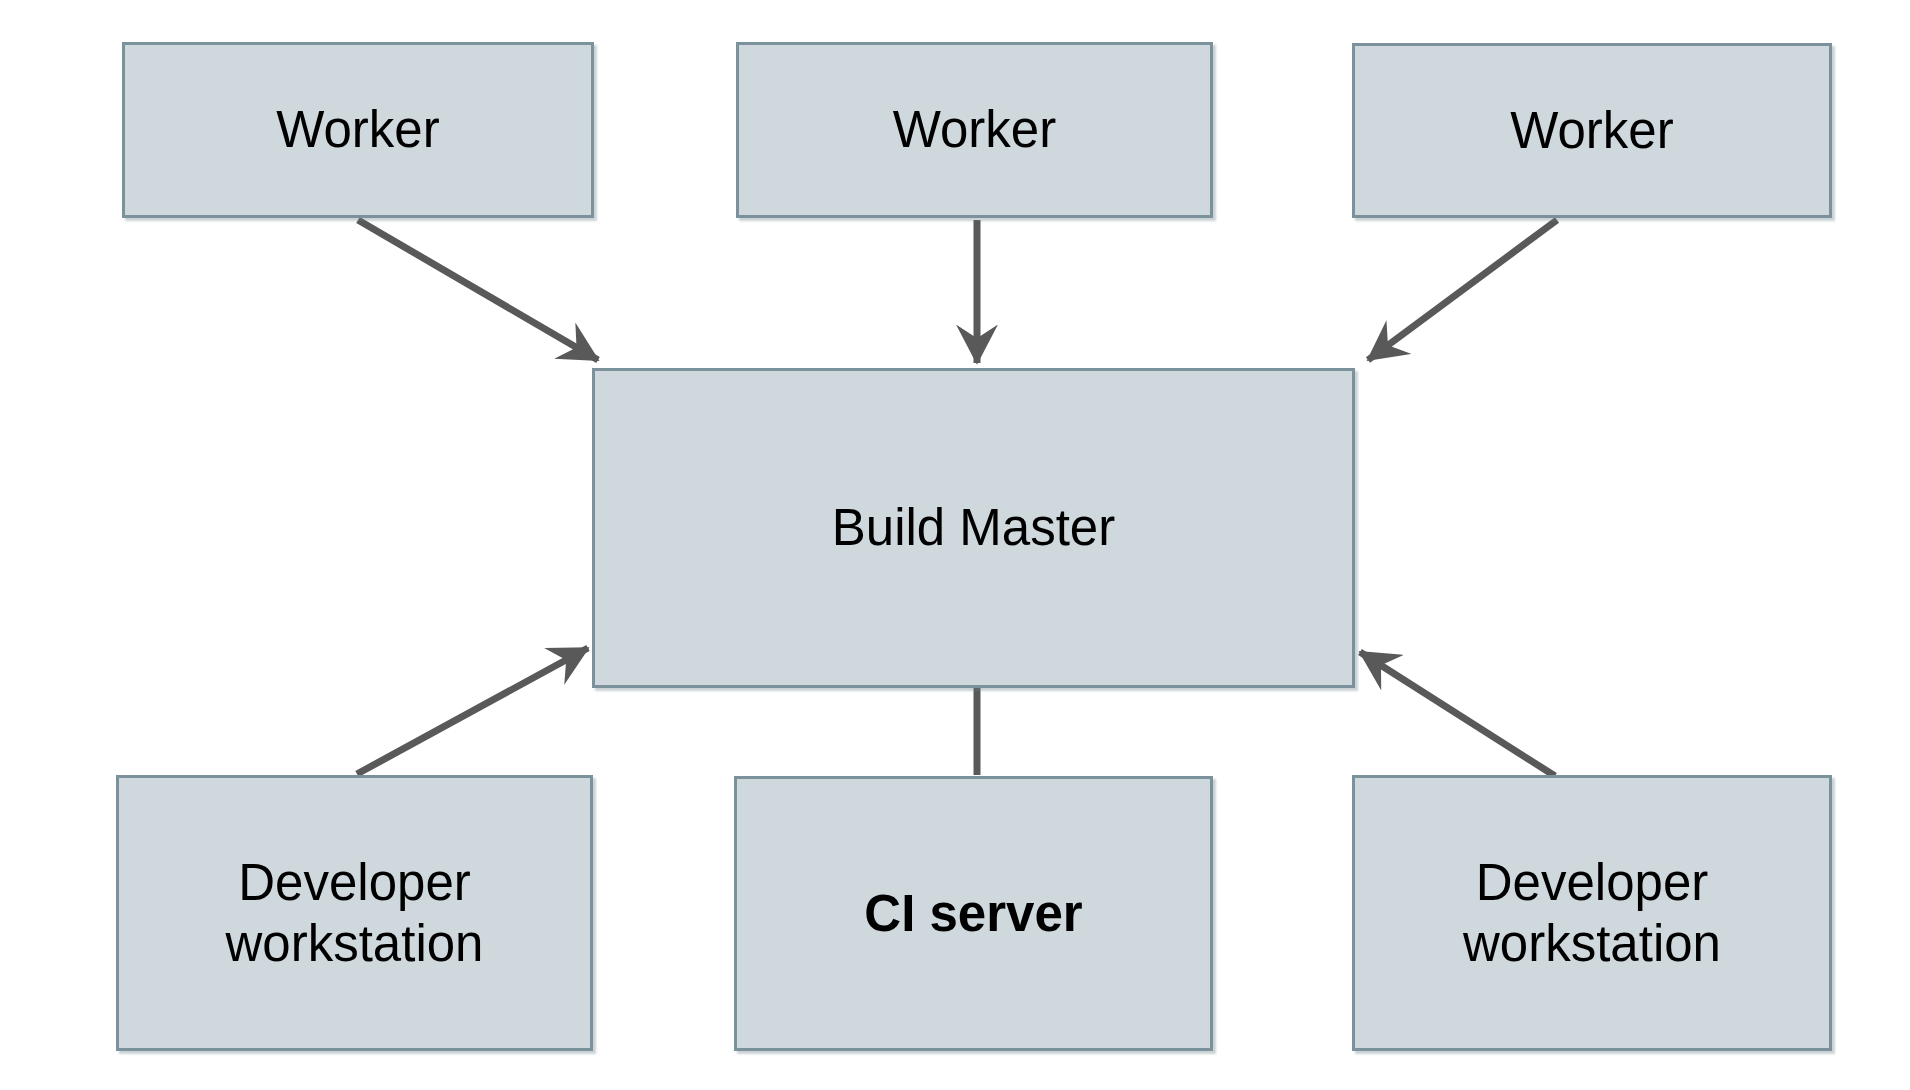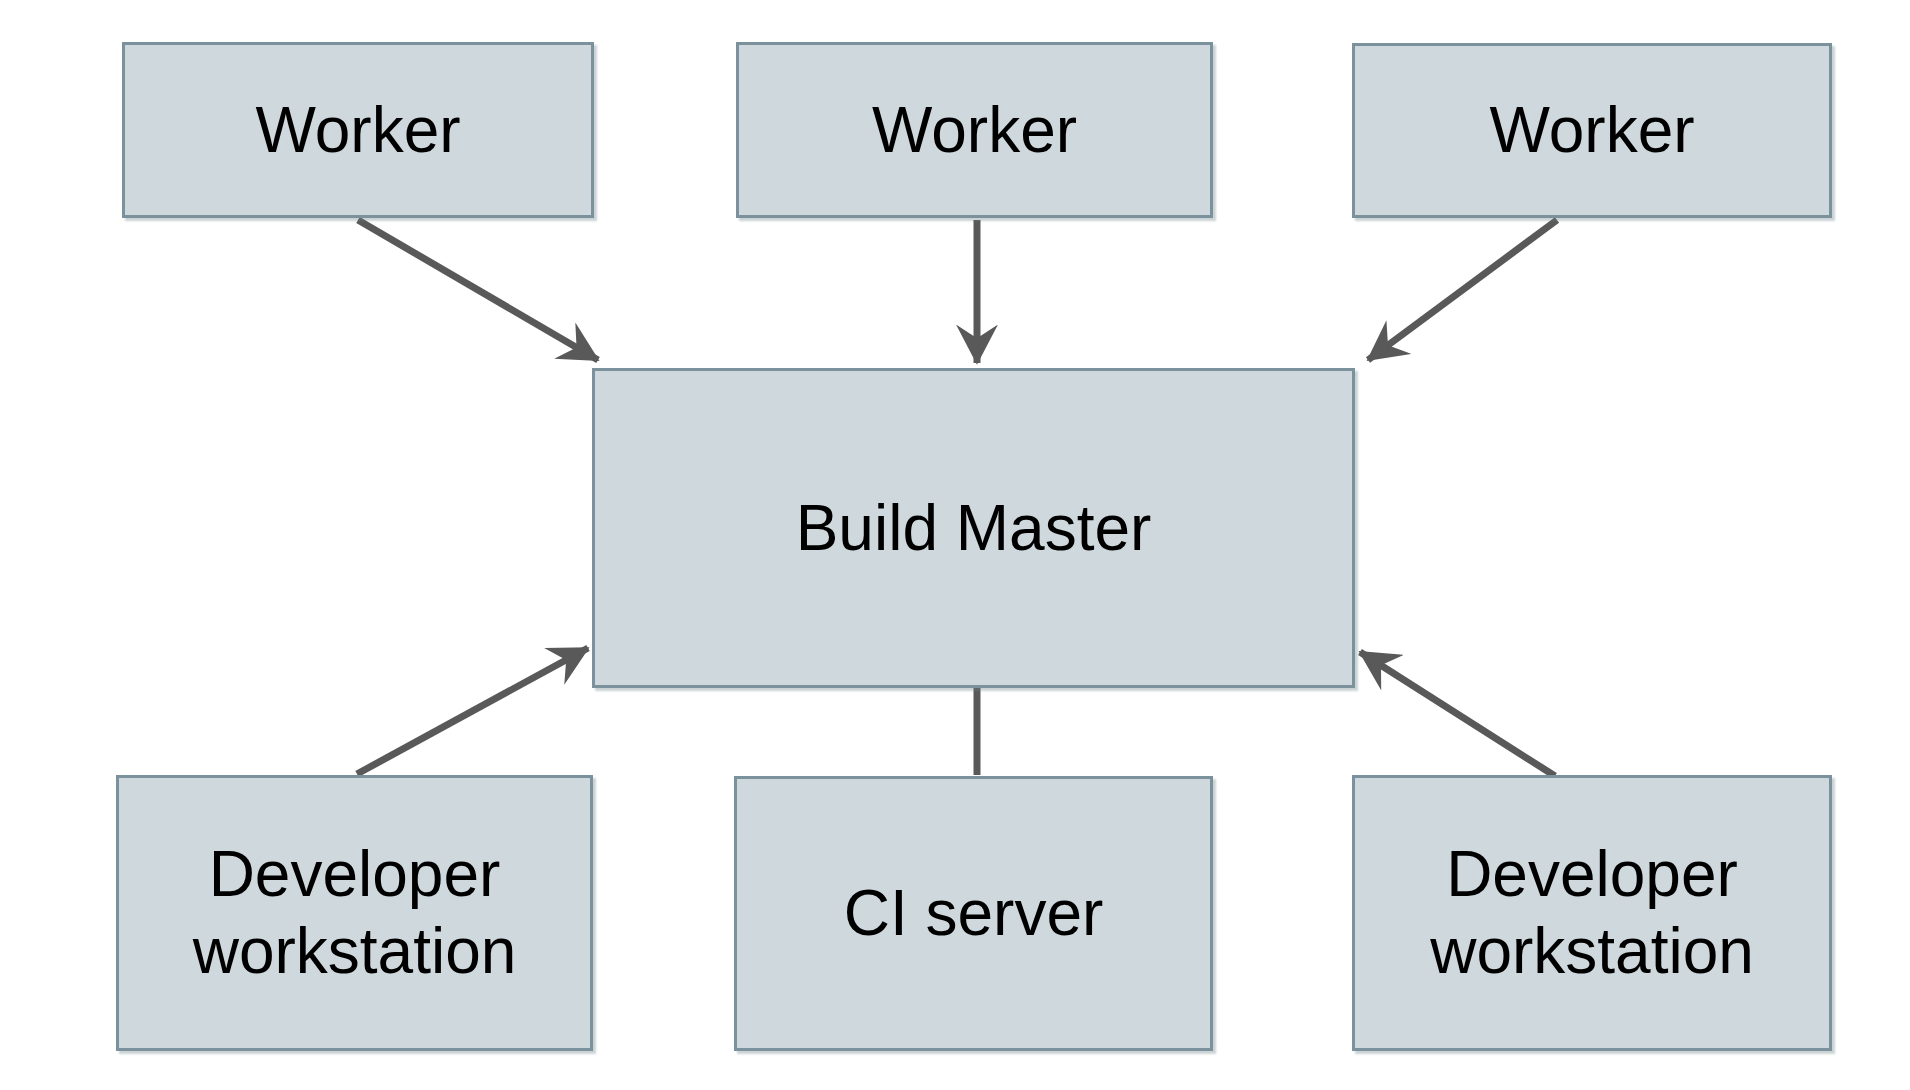--- a/index.html
+++ b/index.html
@@ -35,21 +35,21 @@
   .node {
     position: absolute;
     background: var(--box-fill);
     border: 3px solid var(--box-border);
     box-shadow: 3px 3px 2px rgba(105, 125, 135, 0.35);
     display: flex;
     align-items: center;
     justify-content: center;
     text-align: center;
     color: var(--text);
-    font-size: 64px;
+    font-size: 51px;
     line-height: 1.2;
     letter-spacing: 0;
   }
   .node .label { display: block; padding: 0 12px; }
 </style>
 </head>
 <body>
 
 <div class="canvas">
 
@@ -81,21 +81,21 @@
   </div>
 
   <div class="node" style="left:592px; top:368px; width:763px; height:320px;">
     <span class="label">Build Master</span>
   </div>
 
   <div class="node" style="left:116px; top:775px; width:477px; height:276px;">
     <span class="label">Developer workstation</span>
   </div>
 
-  <div class="node" style="left:734px; top:776px; width:479px; height:275px;">
+  <div class="node" style="left:734px; top:776px; width:479px; height:275px;font-weight:bold;">
     <span class="label">CI server</span>
   </div>
 
   <div class="node" style="left:1352px; top:775px; width:480px; height:276px;">
     <span class="label">Developer workstation</span>
   </div>
 
 </div>
 
 </body></html>

